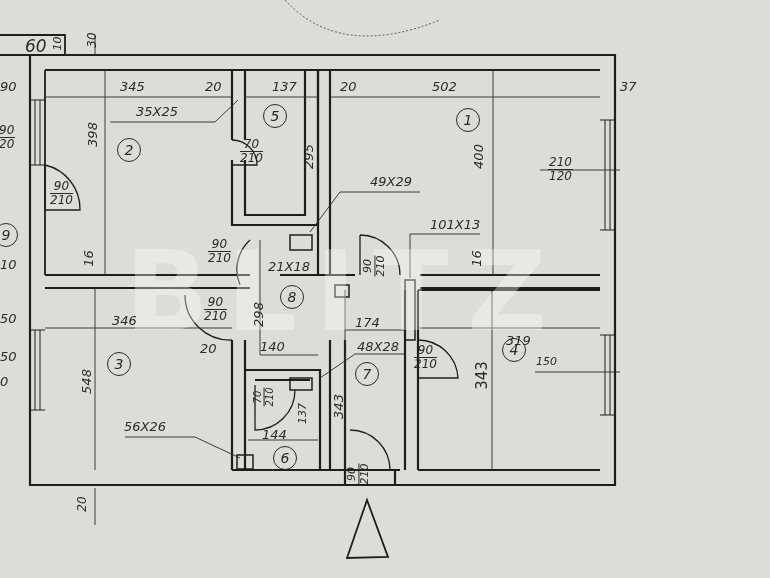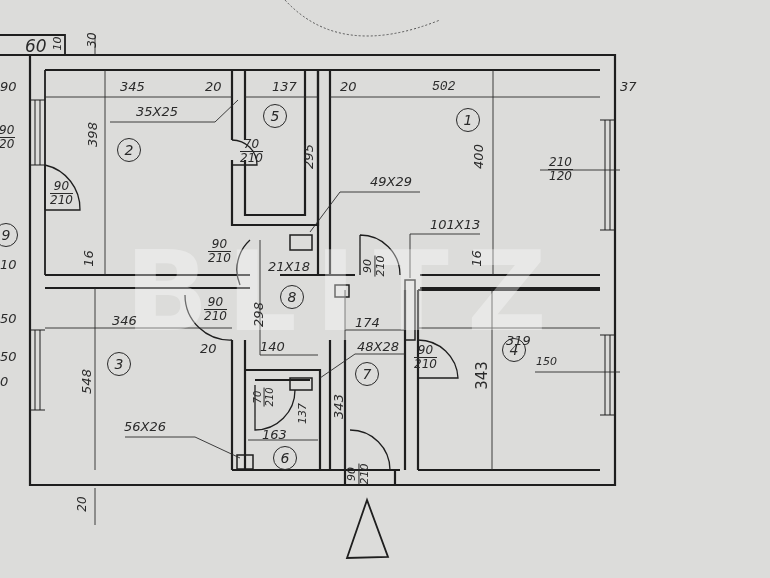--- a/index.html
+++ b/index.html
@@ -125,39 +125,39 @@
 <div class="room-no" style="left:-6px;top:223px;">9</div>
 
 <span class="lbl" style="left:120px;top:80px;">345</span>
 <span class="lbl" style="left:205px;top:80px;">20</span>
 <span class="lbl rot" style="left:80px;top:128px;">398</span>
 <span class="lbl rot" style="left:80px;top:252px;">16</span>
 <span class="lbl" style="left:0px;top:80px;">90</span>
 <span class="lbl" style="left:272px;top:80px;">137</span>
 <span class="lbl rot" style="left:296px;top:150px;">295</span>
 <span class="lbl" style="left:340px;top:80px;">20</span>
-<span class="lbl" style="left:432px;top:80px;font-family:Liberation Mono, monospace;">502</span>
+<span class="lbl" style="left:432px;top:80px;">502</span>
 <span class="lbl rot" style="left:466px;top:150px;">400</span>
 <span class="lbl rot" style="left:468px;top:252px;">16</span>
 <span class="lbl" style="left:620px;top:80px;">37</span>
 <div class="frac" style="left:548px;top:156px;">
   <span class="num">210</span>
   <span class="den">120</span>
 </div>
 <span class="lbl" style="left:112px;top:314px;">346</span>
 <span class="lbl rot" style="left:74px;top:375px;">548</span>
 <span class="lbl" style="left:200px;top:342px;">20</span>
 <span class="lbl" style="left:506px;top:314px;margin-top:20px;">319</span>
 <span class="lbl rot" style="left:468px;top:368px;font-size:15px;font-style:normal;">343</span>
 <span class="lbl" style="left:536px;top:356px;font-size:11px;">150</span>
 <span class="lbl" style="left:260px;top:340px;">140</span>
 <span class="lbl rot" style="left:246px;top:308px;">298</span>
 <span class="lbl" style="left:355px;top:316px;">174</span>
 <span class="lbl rot" style="left:326px;top:400px;">343</span>
-<span class="lbl" style="left:262px;top:428px;">163</span>
+<span class="lbl" style="left:262px;top:428px;">144</span>
 <span class="lbl rot" style="left:292px;top:408px;font-size:11px;">137</span>
 
 <span class="lbl" style="left:136px;top:105px;text-align:right;">35X25</span>
 <span class="lbl" style="left:370px;top:175px;">49X29</span>
 <span class="lbl" style="left:430px;top:218px;text-align:center;">101X13</span>
 <span class="lbl" style="left:268px;top:260px;">21X18</span>
 <span class="lbl" style="left:357px;top:340px;">48X28</span>
 <span class="lbl" style="left:124px;top:420px;">56X26</span>
 
 <div class="frac" style="left:50px;top:180px;">

